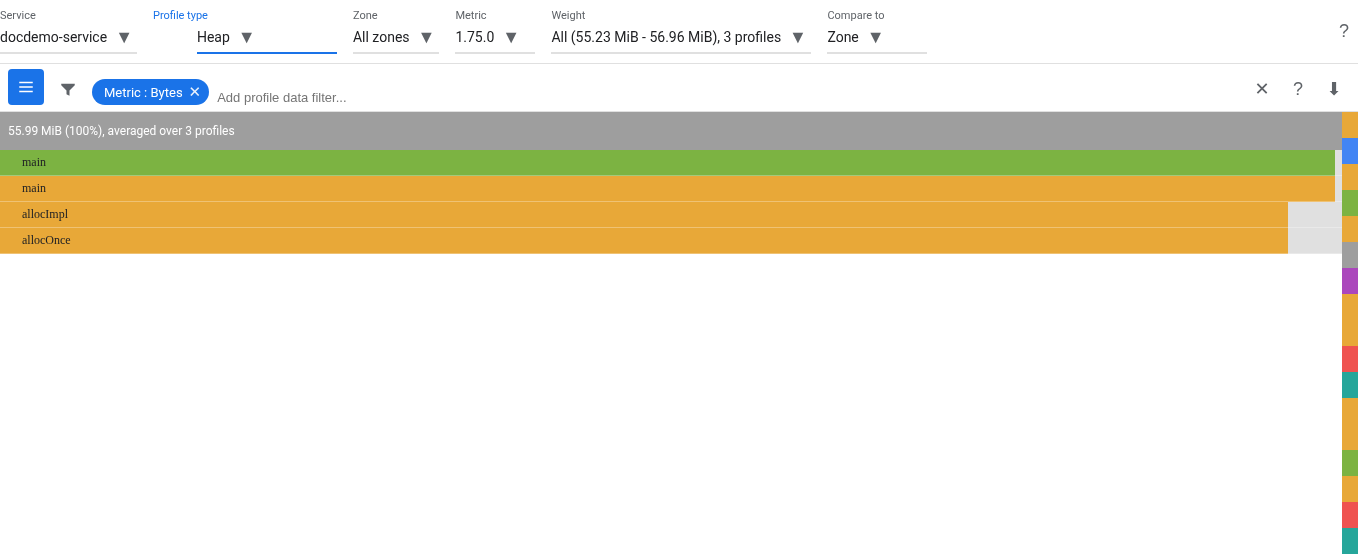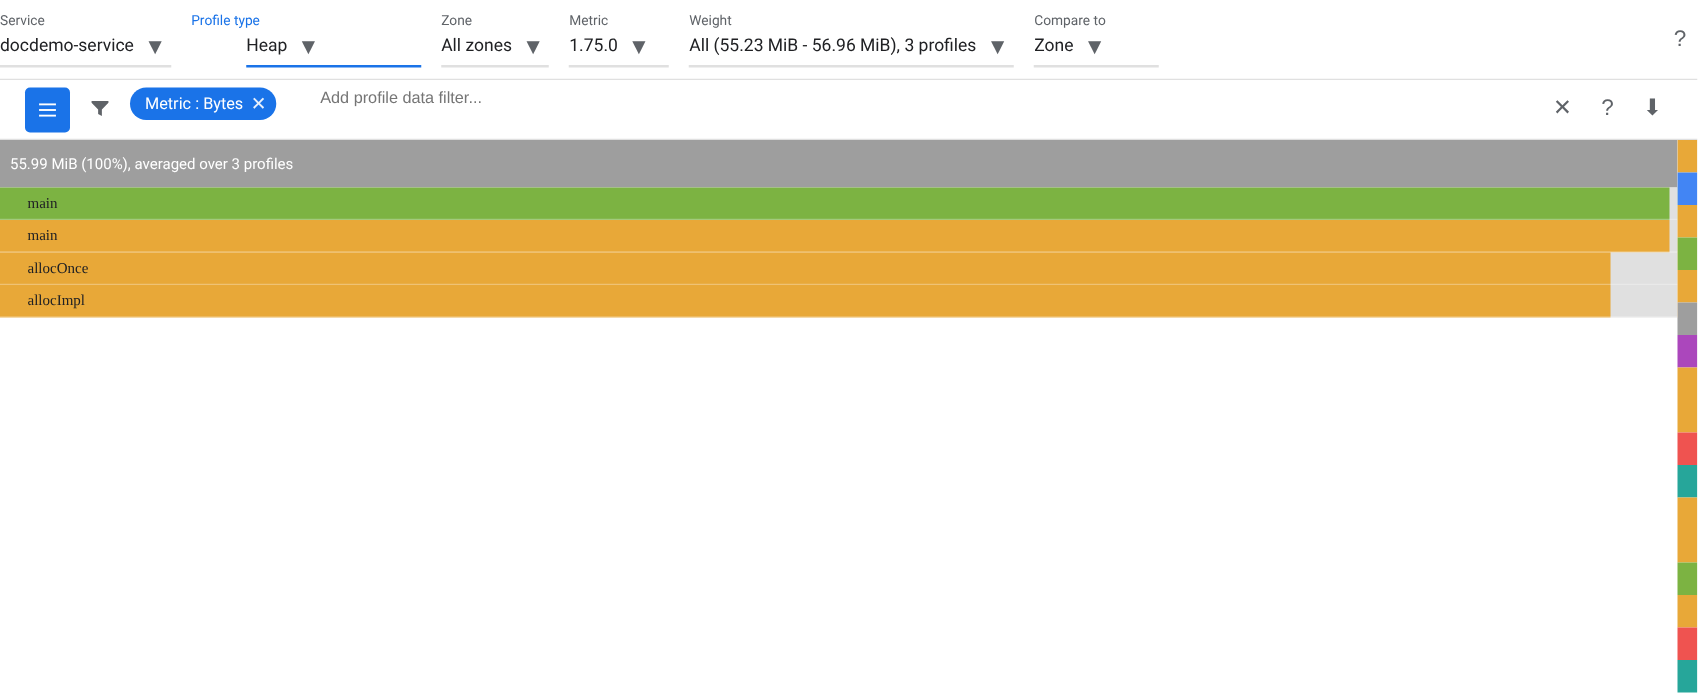--- a/index.html
+++ b/index.html
@@ -80,22 +80,22 @@
       cursor: pointer;
       display: flex;
       align-items: center;
       justify-content: center;
       margin-left: auto;
     }
 
     
     .filter-bar {
       display: flex;
-      align-items: flex-start;
-      padding: 6px 20px;
+      align-items: flex-end;
+      padding: 6px 8px;
       border-bottom: 1px solid #e0e0e0;
       gap: 8px;
       height: 48px;
     }
 
     .view-btn {
       background: #1a73e8;
       border: none;
       border-radius: 4px;
       color: white;
@@ -140,21 +140,20 @@
       align-items: center;
     }
 
     .filter-input {
       flex: 1;
       border: none;
       outline: none;
       font-size: 13px;
       color: #202124;
       background: transparent;
-      margin-left: 27px;
     }
 
     .filter-bar-right {
       display: flex;
       align-items: center;
       gap: 4px;
       margin-left: auto;
     }
 
     .icon-btn {
@@ -335,25 +334,25 @@
     </div>
 
     <div class="flame-rows" id="flame-rows">
         <div class="flame-row" style="background: linear-gradient(to right, rgb(124, 179, 66) 99.5%, rgb(224, 224, 224) 99.5%);">
           <span class="flame-row-label">main</span>
         </div>
         <div class="flame-row" style="background: linear-gradient(to right, rgb(232, 168, 56) 99.5%, rgb(224, 224, 224) 99.5%);">
           <span class="flame-row-label">main</span>
         </div>
         <div class="flame-row" style="background: linear-gradient(to right, rgb(232, 168, 56) 96%, rgb(224, 224, 224) 96%);">
+          <span class="flame-row-label">allocImpl</span>
+        </div>
+        <div class="flame-row" style="background: linear-gradient(to right, rgb(232, 168, 56) 96%, rgb(224, 224, 224) 96%);">
           <span class="flame-row-label">allocOnce</span>
         </div>
-        <div class="flame-row" style="background: linear-gradient(to right, rgb(232, 168, 56) 96%, rgb(224, 224, 224) 96%);">
-          <span class="flame-row-label">allocImpl</span>
-        </div>
       </div>
   </div>
 
   <div class="flamegraph-sidebar" id="sidebar-strip">
       <div class="sidebar-bar" style="height: 26px; background: rgb(232, 168, 56);"></div>
       <div class="sidebar-bar" style="height: 26px; background: rgb(66, 133, 244);"></div>
       <div class="sidebar-bar" style="height: 26px; background: rgb(232, 168, 56);"></div>
       <div class="sidebar-bar" style="height: 26px; background: rgb(124, 179, 66);"></div>
       <div class="sidebar-bar" style="height: 26px; background: rgb(232, 168, 56);"></div>
       <div class="sidebar-bar" style="height: 26px; background: rgb(158, 158, 158);"></div>

